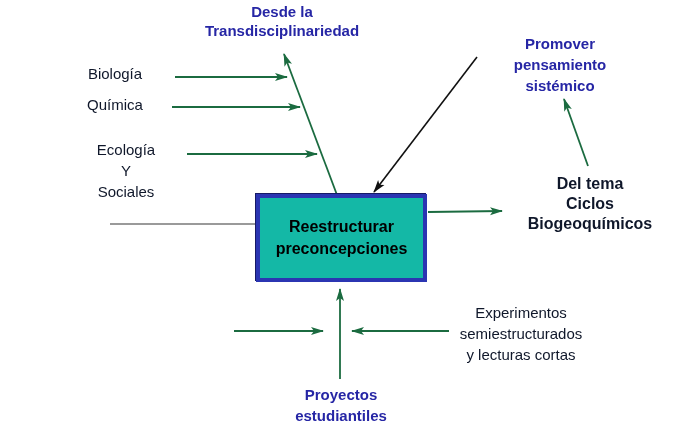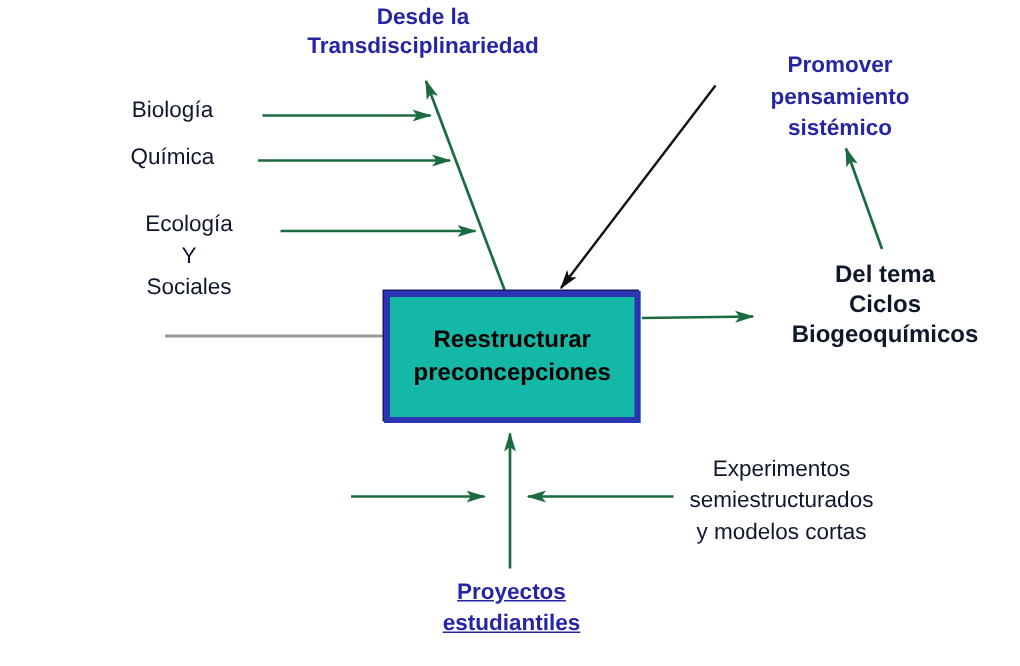--- a/index.html
+++ b/index.html
@@ -85,18 +85,18 @@
   <div class="center-box">Reestructurar
 preconcepciones</div>
 
   <div class="label bold" style="left:505px; top:174px; width:170px; line-height:20px; font-size:16px;">Del tema
 Ciclos
 Biogeoquímicos</div>
 
 
   <div class="label" style="left:431px; top:302px; width:180px;">Experimentos
 semiestructurados
-y modelos cortas</div>
+y lecturas cortas</div>
 
-  <div class="label blue" style="left:261px; top:384px; width:160px;text-decoration:underline;">Proyectos
+  <div class="label blue" style="left:261px; top:384px; width:160px;">Proyectos
 estudiantiles</div>
 
 </div>
 
 </body></html>

